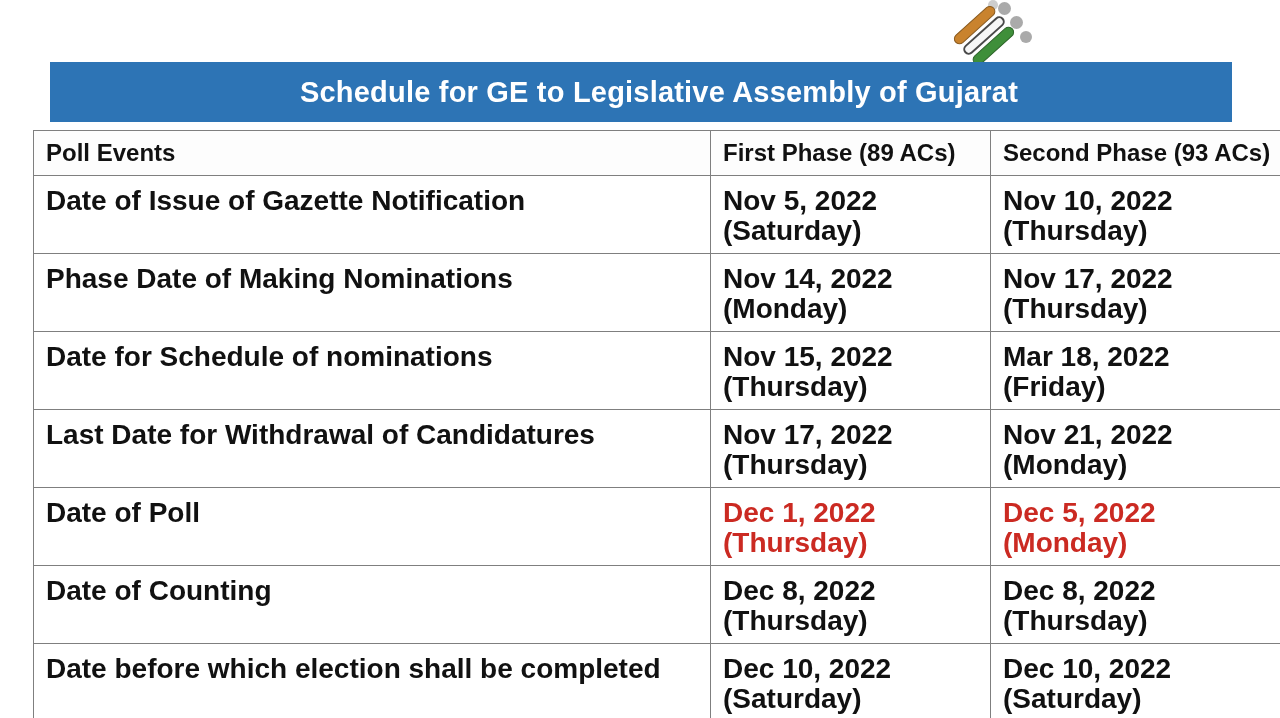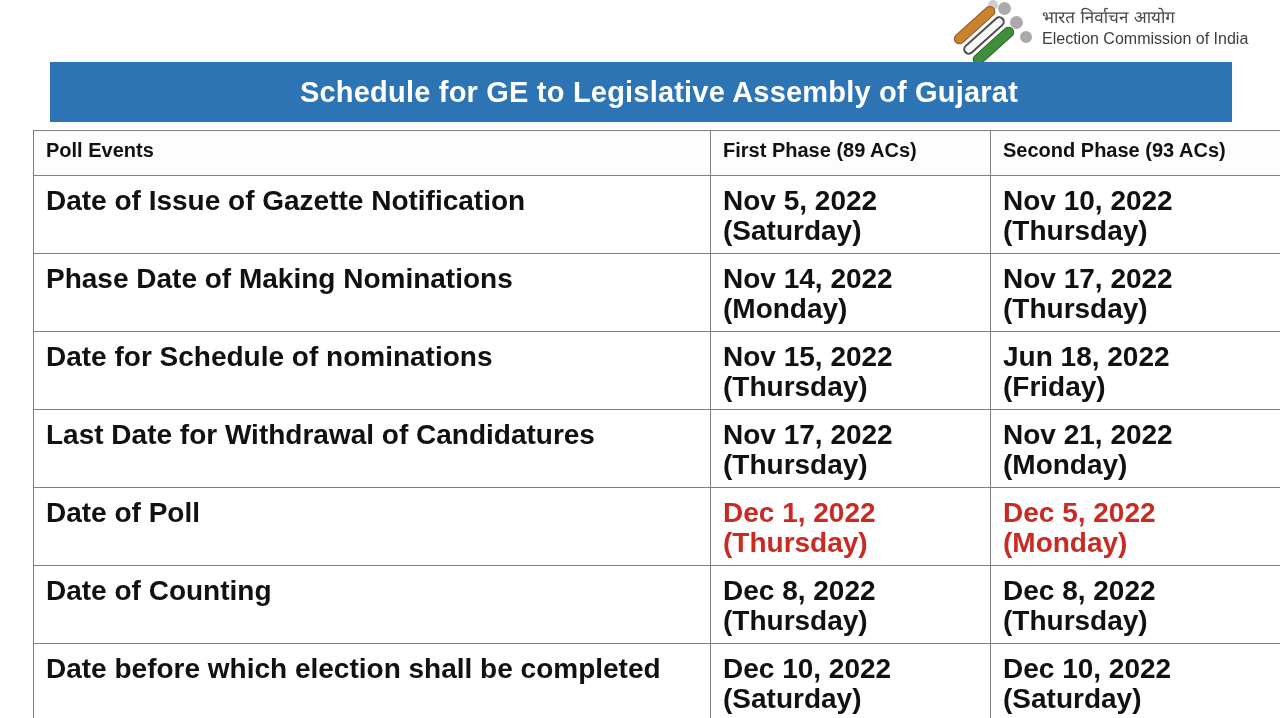--- a/index.html
+++ b/index.html
@@ -48,21 +48,21 @@
   
   .schedule-table {
     position: absolute; left: 33px; top: 130px; width: 1252px;
     border-collapse: collapse; table-layout: fixed;
   }
   .schedule-table th, .schedule-table td {
     border: 1px solid #7f7f7f; vertical-align: top; text-align: left;
     font-weight: bold; color: #111111;
   }
   .schedule-table th {
-    height: 45px; font-size: 20px; padding: 8px 10px 4px 12px; background: #fdfdfd;
+    height: 45px; font-size: 24px; padding: 8px 10px 4px 12px; background: #fdfdfd;
   }
   .schedule-table td {
     height: 78px; font-size: 28px; line-height: 30px; padding: 10px 10px 4px 12px;
   }
   .schedule-table col.c1 { width: 677px; }
   .schedule-table col.c2 { width: 280px; }
   .schedule-table col.c3 { width: 295px; }
   .schedule-table td .day { display: block; }
   .schedule-table tr.highlight td.date-cell { color: var(--highlight-color, #cb2a22); }
 </style>
@@ -73,24 +73,20 @@
   <div class="emblem">
     <span class="dot d4"></span>
     <span class="dot d1"></span>
     <span class="dot d2"></span>
     <span class="dot d3"></span>
     <span class="bars">
       <span class="bar orange"></span>
       <span class="bar white"></span>
       <span class="bar green"></span>
     </span>
-  </div>
-  <div class="org-names">
-    <span class="org-name-hi">भारत निर्वाचन आयोग</span>
-    <span class="org-name-en">Election Commission of India</span>
   </div>
 </div>
 
 <div class="title-banner" style="background: rgb(45, 116, 181); padding-left: 36px;">
   <span class="title-text" style="color: rgb(255, 255, 255);">Schedule for GE to Legislative Assembly of Gujarat</span>
 </div>
 
 <table class="schedule-table">
   <colgroup>
       <col class="c1">
@@ -122,21 +118,21 @@
     <td class="date-cell second">
       <span class="date">Nov 17, 2022</span><span class="day">(Thursday)</span>
     </td>
   </tr>
       <tr>
     <td class="event-cell">Date for Schedule of nominations</td>
     <td class="date-cell first">
       <span class="date">Nov 15, 2022</span><span class="day">(Thursday)</span>
     </td>
     <td class="date-cell second">
-      <span class="date">Jun 18, 2022</span><span class="day">(Friday)</span>
+      <span class="date">Mar 18, 2022</span><span class="day">(Friday)</span>
     </td>
   </tr>
       <tr>
     <td class="event-cell">Last Date for Withdrawal of Candidatures</td>
     <td class="date-cell first">
       <span class="date">Nov 17, 2022</span><span class="day">(Thursday)</span>
     </td>
     <td class="date-cell second">
       <span class="date">Nov 21, 2022</span><span class="day">(Monday)</span>
     </td>

